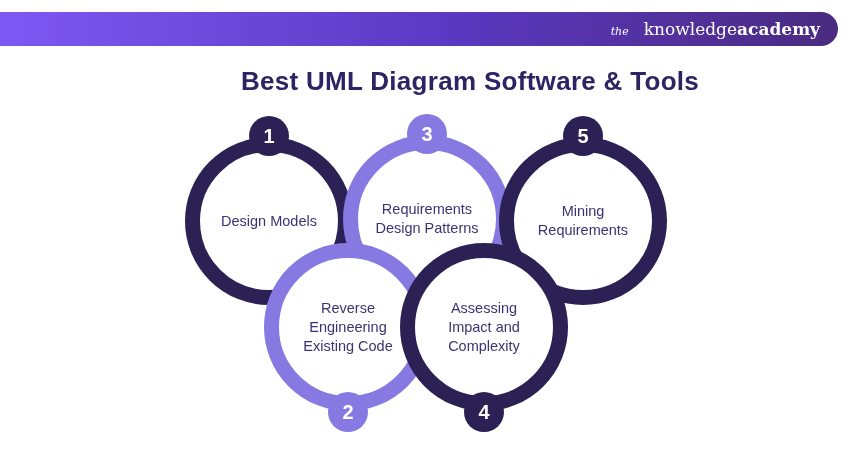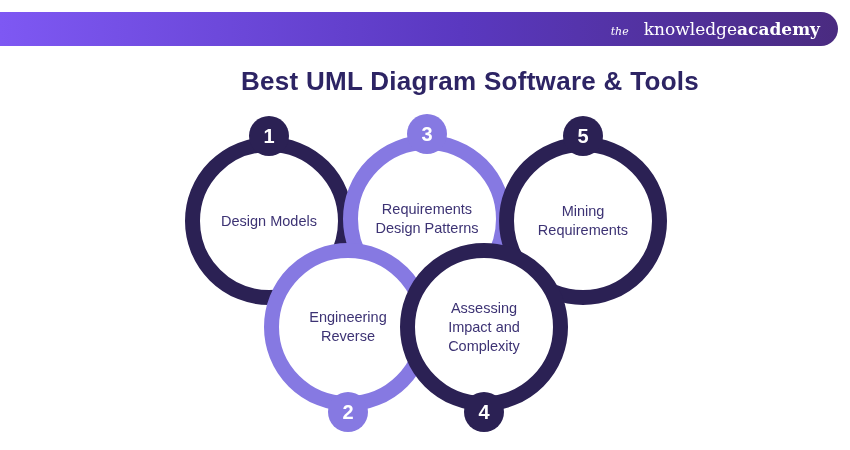--- a/index.html
+++ b/index.html
@@ -111,22 +111,23 @@
     </div>
   </div>
   <div class="badge top">
     <span>5</span>
   </div>
 </div>
 
 <div class="step light step-2">
   <div class="ring">
     <div class="label">
+      <span>Reverse</span>
       <span>Engineering</span>
-      <span>Reverse</span>
+      <span>Existing Code</span>
     </div>
   </div>
   <div class="badge bottom">
     <span>2</span>
   </div>
 </div>
 
 <div class="step dark step-4">
   <div class="ring">
     <div class="label">

